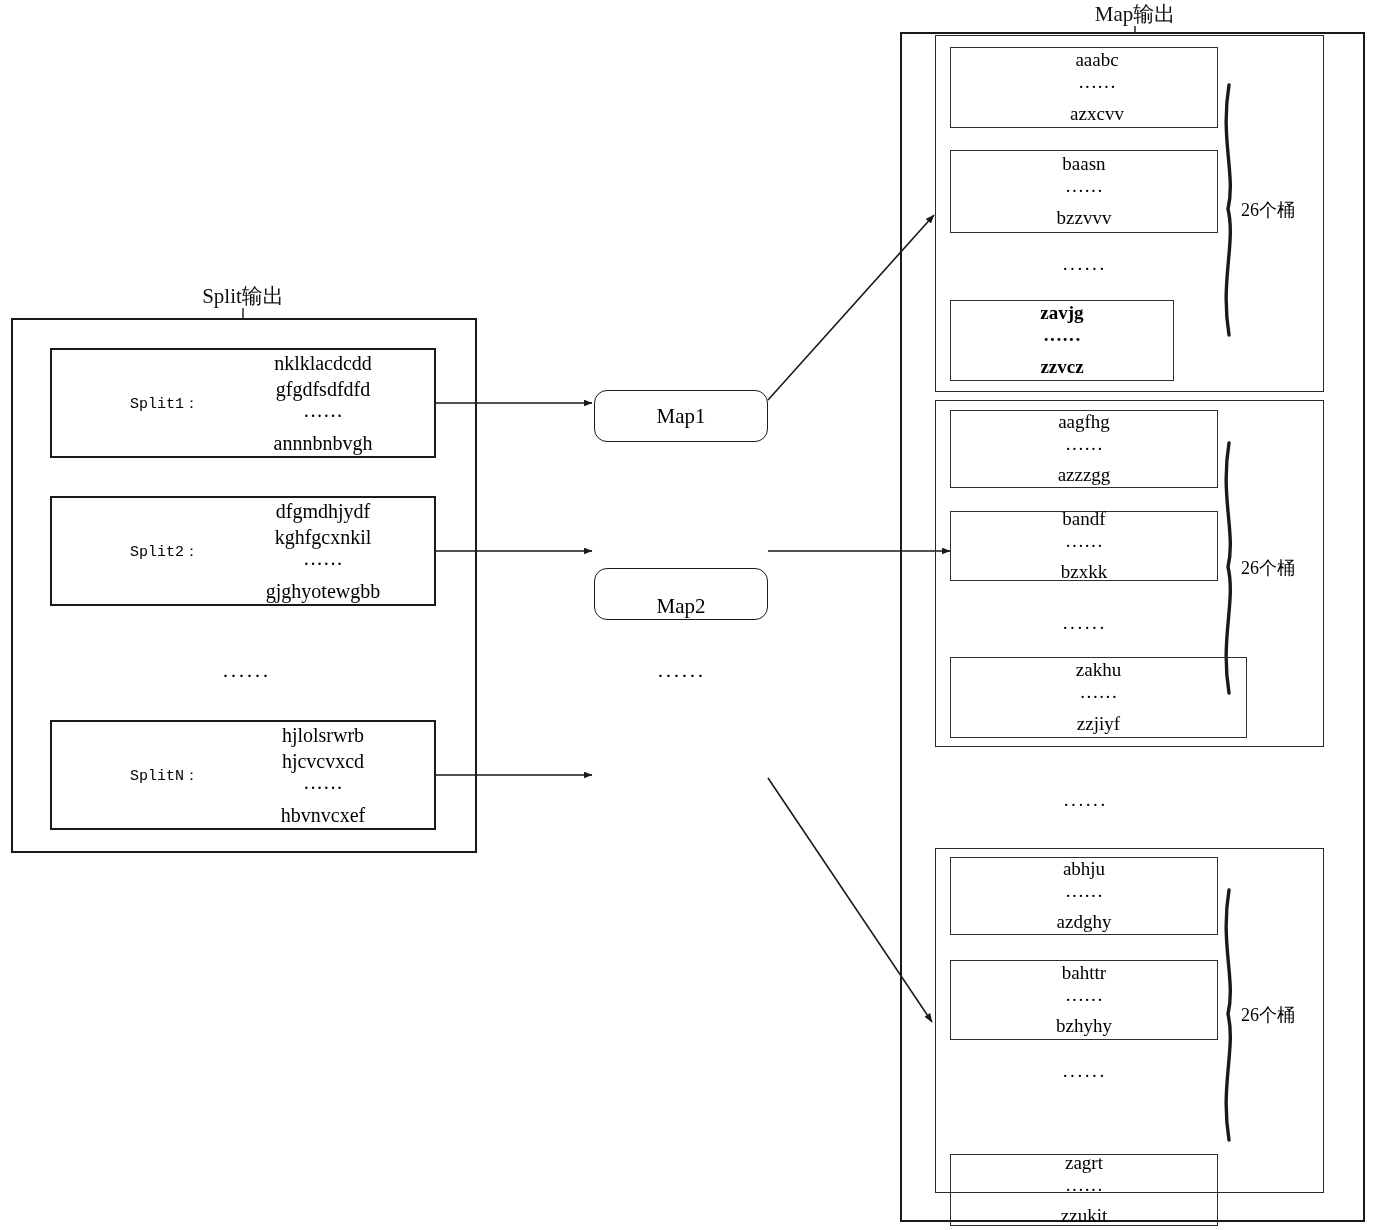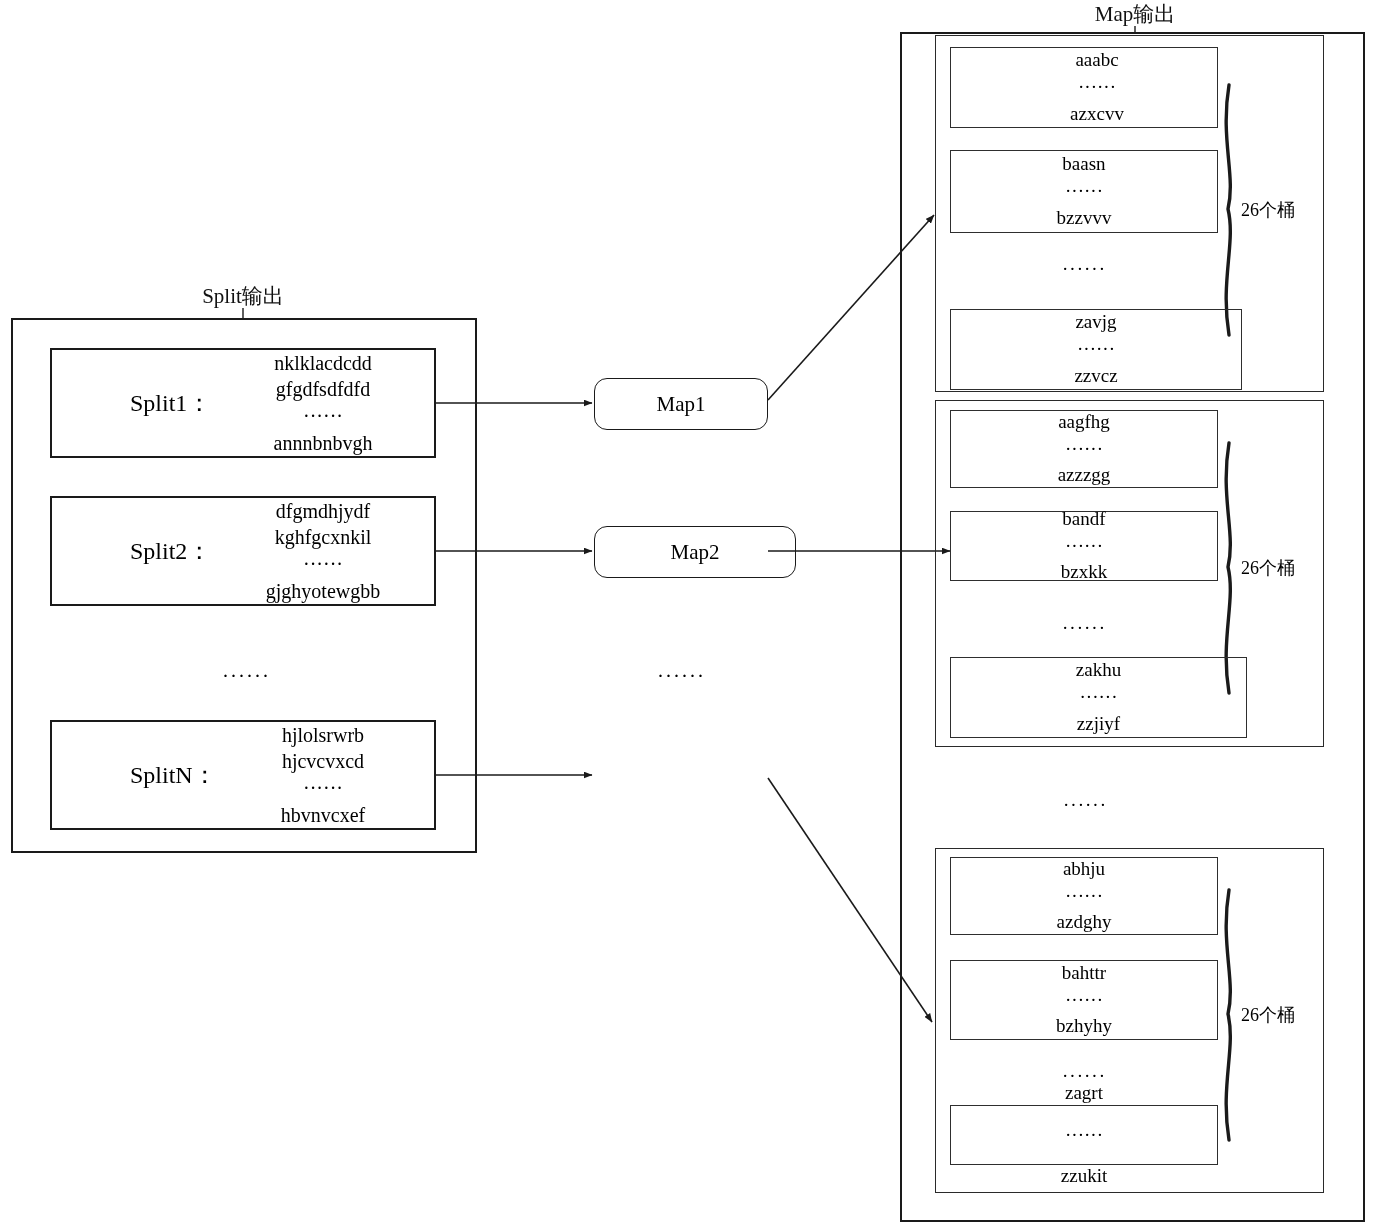--- a/index.html
+++ b/index.html
@@ -42,22 +42,23 @@
     position: absolute;
     border: 2px solid #1a1a1a;
     box-sizing: border-box;
     display: flex;
     align-items: center;
     background: transparent;
   }
   .split-label {
     position: absolute;
     left: 78px;
-    font-size: 24px;
-    white-space: nowrap;
+    font-size: 15px;
+    white-space: nowrap;
+    font-family: Liberation Mono, monospace;
   }
   .split-lines {
     position: absolute;
     left: 170px;
     right: 10px;
     text-align: center;
     font-size: 20px;
     line-height: 1.33;
   }
   .split-lines div { white-space: nowrap; }
@@ -93,20 +94,21 @@
   .map-node {
     position: absolute;
     border: 1.7px solid #1a1a1a;
     border-radius: 13px;
     box-sizing: border-box;
     display: flex;
     align-items: center;
     justify-content: center;
     font-size: 21px;
     background: transparent;
+    margin-top: 12px;
   }
   
   .brace-label {
     position: absolute;
     font-size: 18px;
     white-space: nowrap;
   }
   svg.overlay {
     position: absolute;
     left: 0; top: 0;
@@ -180,21 +182,21 @@
       <div>hjcvcvxcd</div>
       <div>······</div>
       <div>hbvnvcxef</div>
     </div>
   </div>
 
   <div class="map-node" style="left:594px; top:378px; width:174px; height:52px;">
     <span>Map1</span>
   </div>
 
-  <div class="map-node" style="left:594px; top:526px; width:202px; height:52px;">
+  <div class="map-node" style="left:594px; top:556px; width:174px; height:52px;align-items:flex-end;">
     <span>Map2</span>
   </div>
 
   <div class="dots-big" style="left:621px; top:664px; width:120px;">······</div>
 
 
   <div class="title" style="left:1045px; top:4px; width:180px;">Map输出</div>
 
   <div class="outer-box" style="left:900px; top:32px; width:465px; height:1190px;"></div>
 
@@ -207,21 +209,21 @@
   </div>
 
   <div class="bucket" style="left:950px; top:150px; width:268px; height:83px;">
     <div>baasn</div>
     <div>······</div>
     <div>bzzvvv</div>
   </div>
 
   <div class="dots" style="left:1024px; top:258px; width:120px;">······</div>
 
-  <div class="bucket" style="left:950px; top:309px; width:292px; height:81px;">
+  <div class="bucket" style="left:950px; top:300px; width:224px; height:81px;font-weight:bold;">
     <div>zavjg</div>
     <div>······</div>
     <div>zzvcz</div>
   </div>
 
   <div class="brace-label" style="left:1241px; top:198px;">26个桶</div>
 
   <div class="group-box" style="left:935px; top:400px; width:389px; height:347px;"></div>
 
   <div class="bucket" style="left:950px; top:410px; width:268px; height:78px;">
@@ -257,21 +259,21 @@
   </div>
 
   <div class="bucket" style="left:950px; top:960px; width:268px; height:80px;">
     <div>bahttr</div>
     <div>······</div>
     <div>bzhyhy</div>
   </div>
 
   <div class="dots" style="left:1024px; top:1065px; width:120px;">······</div>
 
-  <div class="bucket" style="left:950px; top:1105px; width:268px; height:60px;gap:15px;">
+  <div class="bucket" style="left:950px; top:1154px; width:268px; height:72px;">
     <div>zagrt</div>
     <div>······</div>
     <div>zzukit</div>
   </div>
 
   <div class="brace-label" style="left:1241px; top:1003px;">26个桶</div>
 
 </div>
 
 </body></html>

